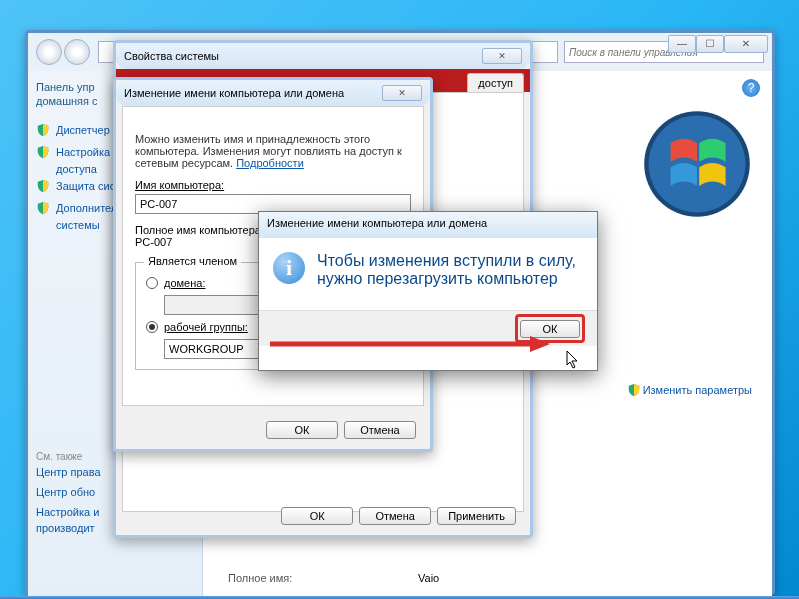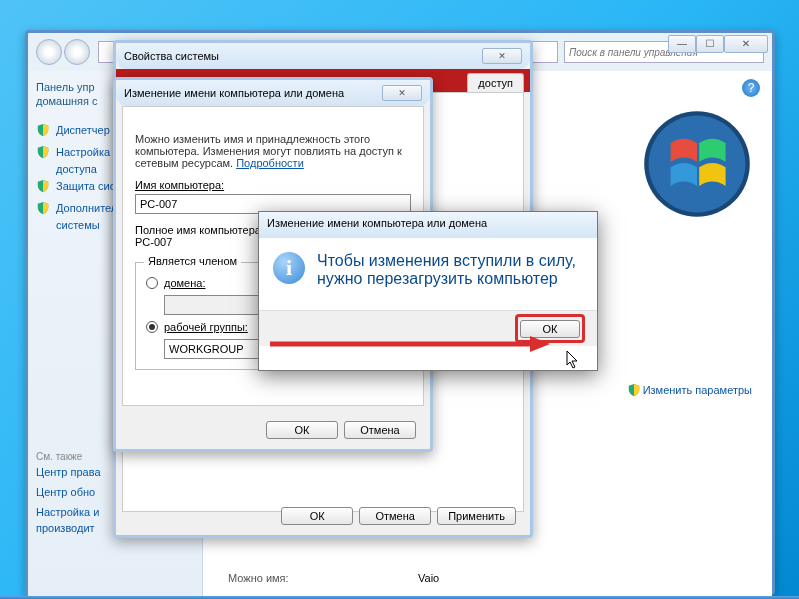--- a/index.html
+++ b/index.html
@@ -170,21 +170,21 @@
               <path fill="#2a7" d="M8 1l6 2v4c0 4-3 7-6 8-3-1-6-4-6-8V3z"></path>
               <path fill="#ffcf30" d="M8 1v14c3-1 6-4 6-8V3z"></path>
             </svg>
           <span>Изменить параметры</span>
         </span>
       </div>
     </div>
   </div>
   <div class="bottom-rows">
     <div class="bottom-row">
-      <span class="bottom-label">Можно имя:</span>
+      <span class="bottom-label">Полное имя:</span>
       <span>Vaio</span>
     </div>
   </div>
 </div>
 
 <div class="props-dialog">
   <div class="props-title">
     <span>Свойства системы</span>
     <span class="dlg-close">✕</span>
   </div>

